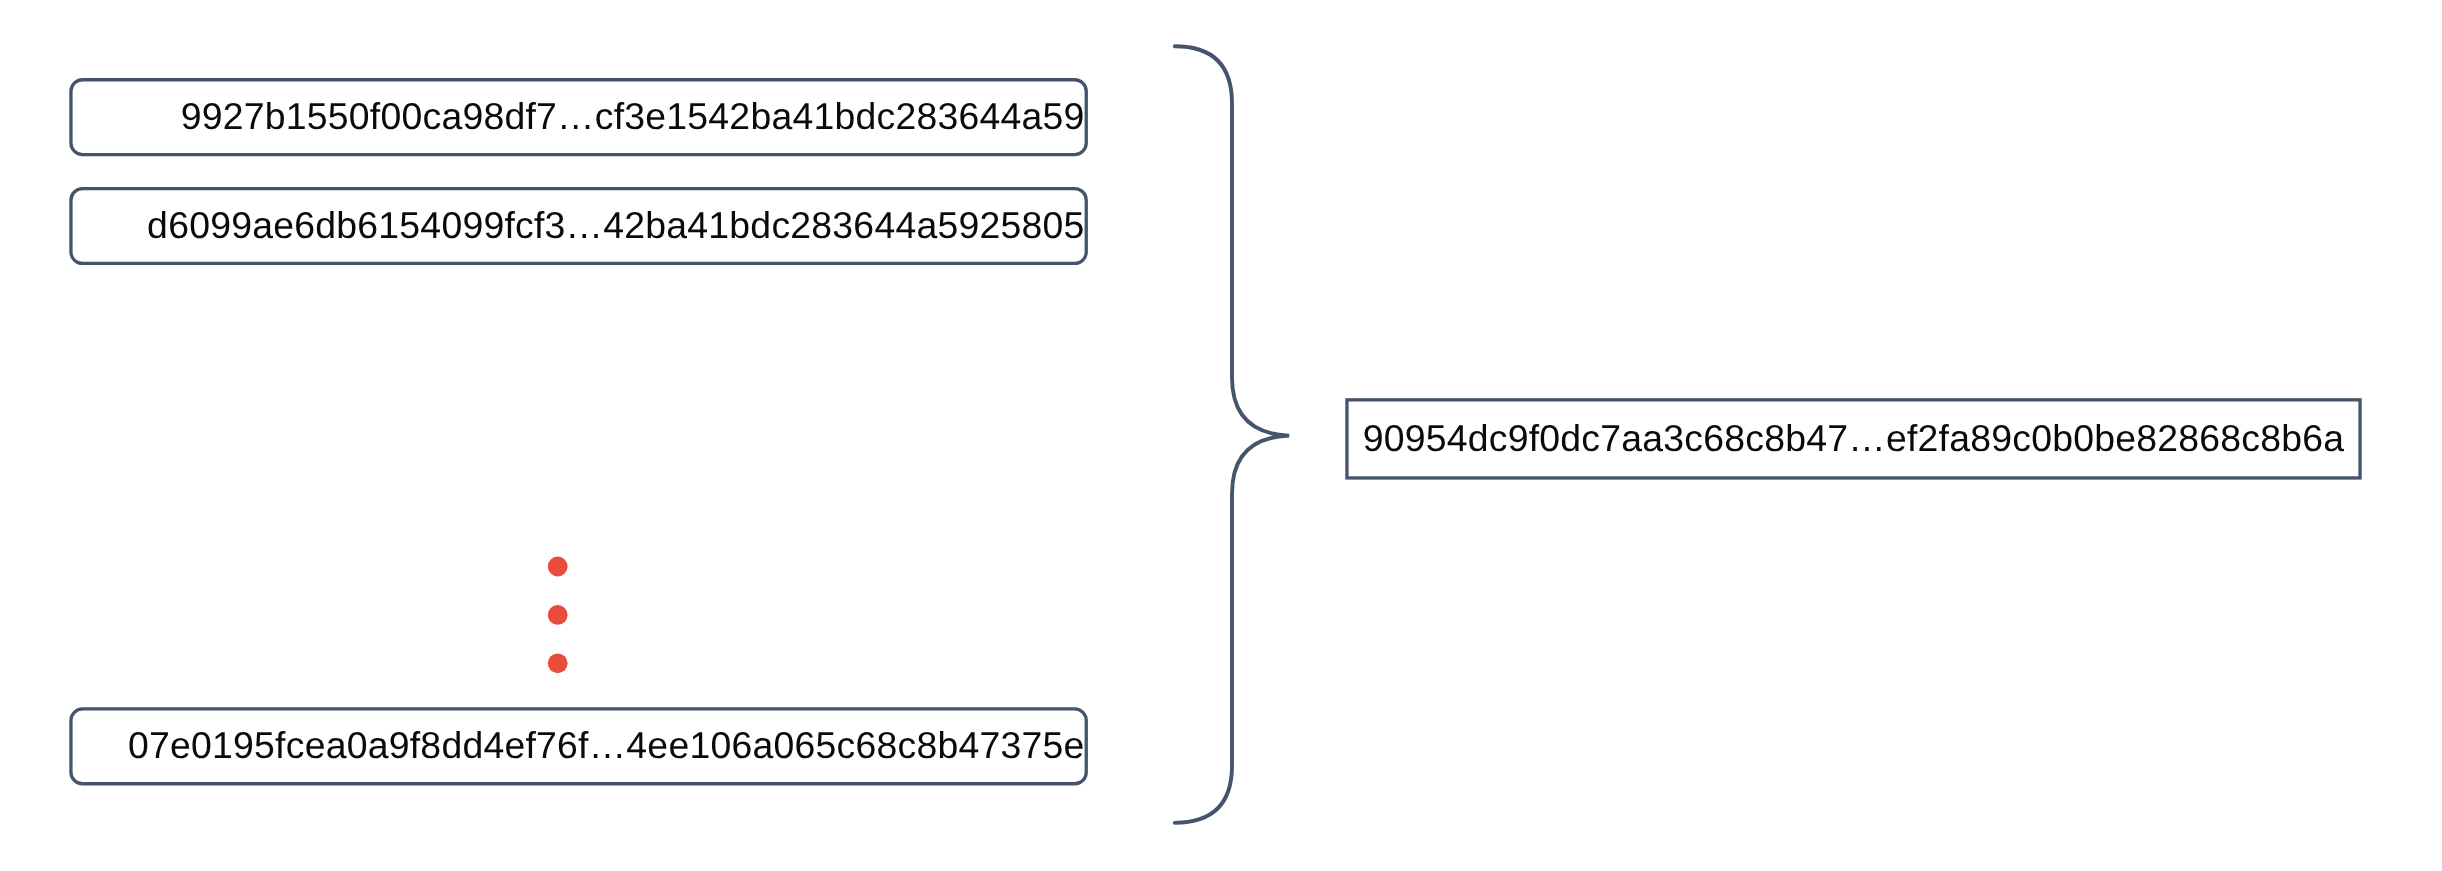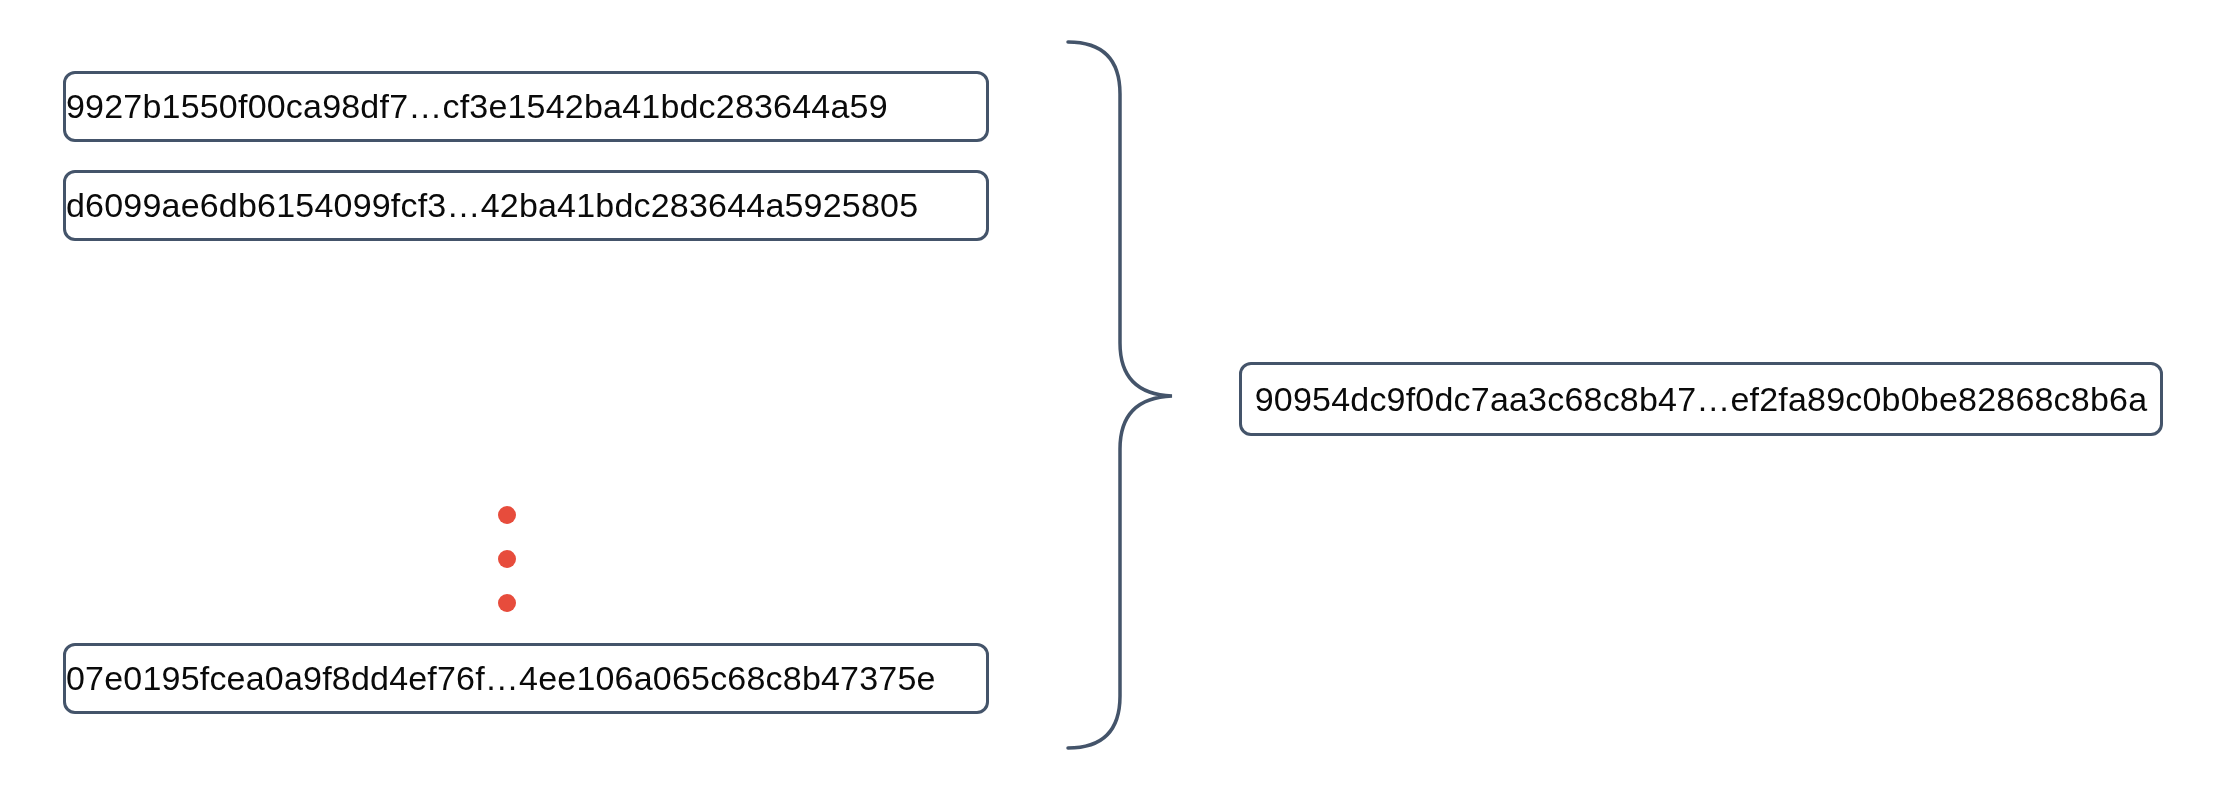--- a/index.html
+++ b/index.html
@@ -21,41 +21,40 @@
   .hash-box {
     position: absolute;
     left: 63px;
     width: 926px;
     height: 71px;
     border: 3px solid var(--border);
     border-radius: 12px;
     background: var(--bg);
     display: flex;
     align-items: center;
-    justify-content: flex-start;
+    justify-content: flex-end;
   }
   .hash-box .hash-text {
     font-size: 34px;
     color: var(--text);
     white-space: nowrap;
     letter-spacing: 0.2px;
   }
   #result-box {
     position: absolute;
     left: 1223px;
     top: 362px;
     width: 924px;
     height: 74px;
     border: 3px solid var(--border);
-    border-radius: 12px;
+    border-radius: 0;
     background: var(--bg);
     display: flex;
     align-items: center;
     justify-content: center;
-    margin-left: 16px;
   }
   #result-box .hash-text {
     font-size: 34px;
     color: var(--text);
     white-space: nowrap;
     letter-spacing: 0.2px;
   }
   .dot {
     position: absolute;
     left: 498px;

